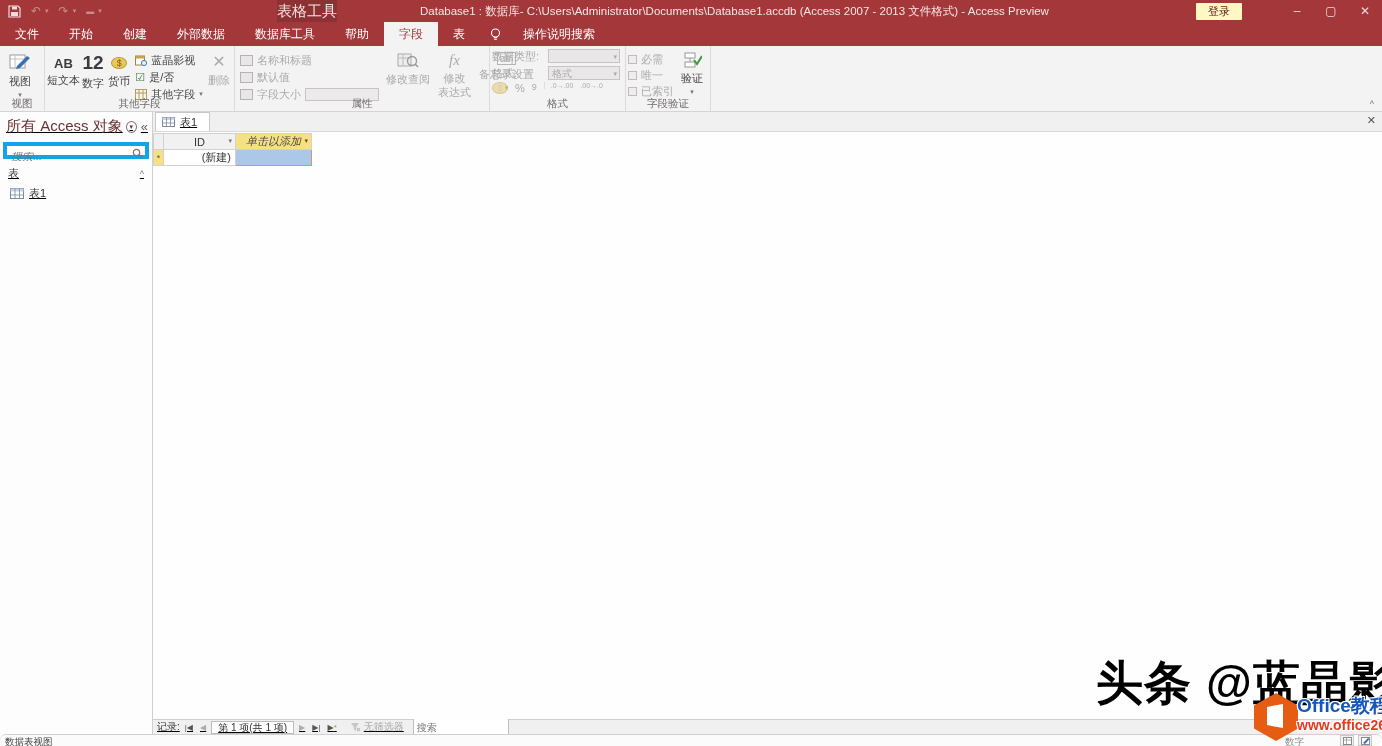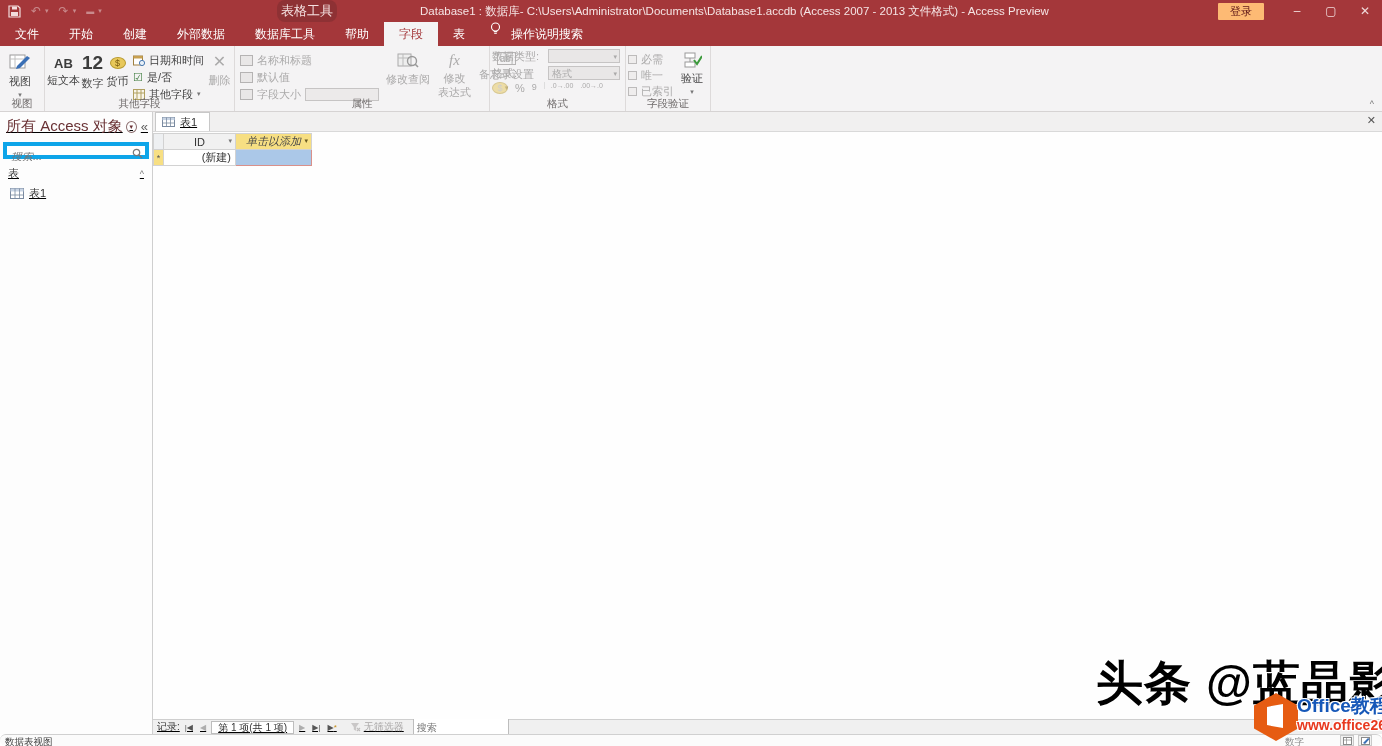--- a/index.html
+++ b/index.html
@@ -6,33 +6,33 @@
   html,body { width:1382px; height:746px; overflow:hidden; background:#fff;
     font-family:"Liberation Sans","DejaVu Sans",sans-serif; }
   .app { position:relative; width:1382px; height:746px; background:#fff; }
 
   
   .titlebar { position:absolute; left:0; top:0; width:100%; height:22px; background:#a4373a; color:#f2dcdc; }
   .qat { position:absolute; left:8px; top:0; height:22px; display:flex; align-items:center; gap:10px; }
   .qat .dim { color:#c98a8c; font-size:12px; }
   .qat .caret { font-size:7px; color:#c98a8c; margin-left:-6px; }
   .ctxband { position:absolute; left:277px; top:0; width:60px; height:22px; background:#8e3134;
-    color:#f4e0e0; font-size:13px; text-align:center; line-height:22px;border-radius:8px; }
+    color:#f4e0e0; font-size:15px; text-align:center; line-height:22px; }
   .wintitle { position:absolute; left:420px; top:0; width:560px; height:22px; line-height:22px;
     font-size:11.5px; text-align:center; color:#f5e4e4; white-space:nowrap; }
   .winctl { position:absolute; right:0; top:0; height:22px; display:flex; align-items:center; }
-  .signin { background:#fdba74; color:#5d1517; font-size:11px; padding:1px 12px; margin-right:16px; border-radius:1px; }
+  .signin { background:#fef9c3; color:#5d1517; font-size:11px; padding:1px 12px; margin-right:38px; border-radius:1px; }
   .wbtn { width:34px; text-align:center; font-size:12px; color:#f0dada; }
 
   
   .tabrow { position:absolute; left:0; top:22px; width:100%; height:24px; background:#a4373a;
     display:flex; align-items:stretch; font-size:12px; color:#fff; }
   .rtab { padding:0 15px; line-height:24px; white-space:nowrap; }
   .rtab.active { background:#f4f3f4; color:#a4373a; }
-  .tellme { display:flex; align-items:flex-start; gap:10px; padding:0 10px; line-height:24px; }
+  .tellme { display:flex; align-items:center; gap:22px; padding:0 10px; line-height:24px; }
 
   
   .ribbon { position:absolute; left:0; top:46px; width:100%; height:66px; background:#f4f3f4;
     border-bottom:1px solid #d6d3d3; display:flex; font-size:11px; color:#444; }
   .rgroup { position:relative; height:100%; border-right:1px solid #dddada; padding:3px 2px 12px 2px;
     display:flex; align-items:flex-start; }
   .glabel { position:absolute; left:0; right:0; bottom:0; text-align:center; font-size:10.5px; color:#6f6b6b; }
   .bigbtn { width:36px; display:flex; flex-direction:column; align-items:center; text-align:center;
     gap:2px; padding-top:3px; white-space:nowrap; }
   .bigbtn .caret { font-size:7px; color:#777; }
@@ -210,21 +210,21 @@
       </div>
       <div class="smallcol">
         <div class="smallbtn">
           <span>
             <svg width="12" height="11" viewBox="0 0 12 11">
                 <rect x="0.5" y="1" width="9" height="9" fill="#fff" stroke="#a08040"></rect>
                 <rect x="0.5" y="1" width="9" height="2.5" fill="#c8a050"></rect>
                 <circle cx="9" cy="8" r="2.6" fill="#e8f0f8" stroke="#4878b0"></circle>
               </svg>
           </span>
-          <span>日期和时间</span>
+          <span>蓝晶影视</span>
         </div>
         <div class="smallbtn">
           <span style="color:#3a7a3a;font-size:11px">☑</span>
           <span>是/否</span>
         </div>
         <div class="smallbtn">
           <span>
             <svg width="12" height="11" viewBox="0 0 12 11">
                 <rect x="0.5" y="0.5" width="11" height="10" fill="#f8f4e8" stroke="#b0a060"></rect>
                 <path d="M0.5 4h11M4 0.5v10M8 0.5v10" stroke="#b0a060"></path>

